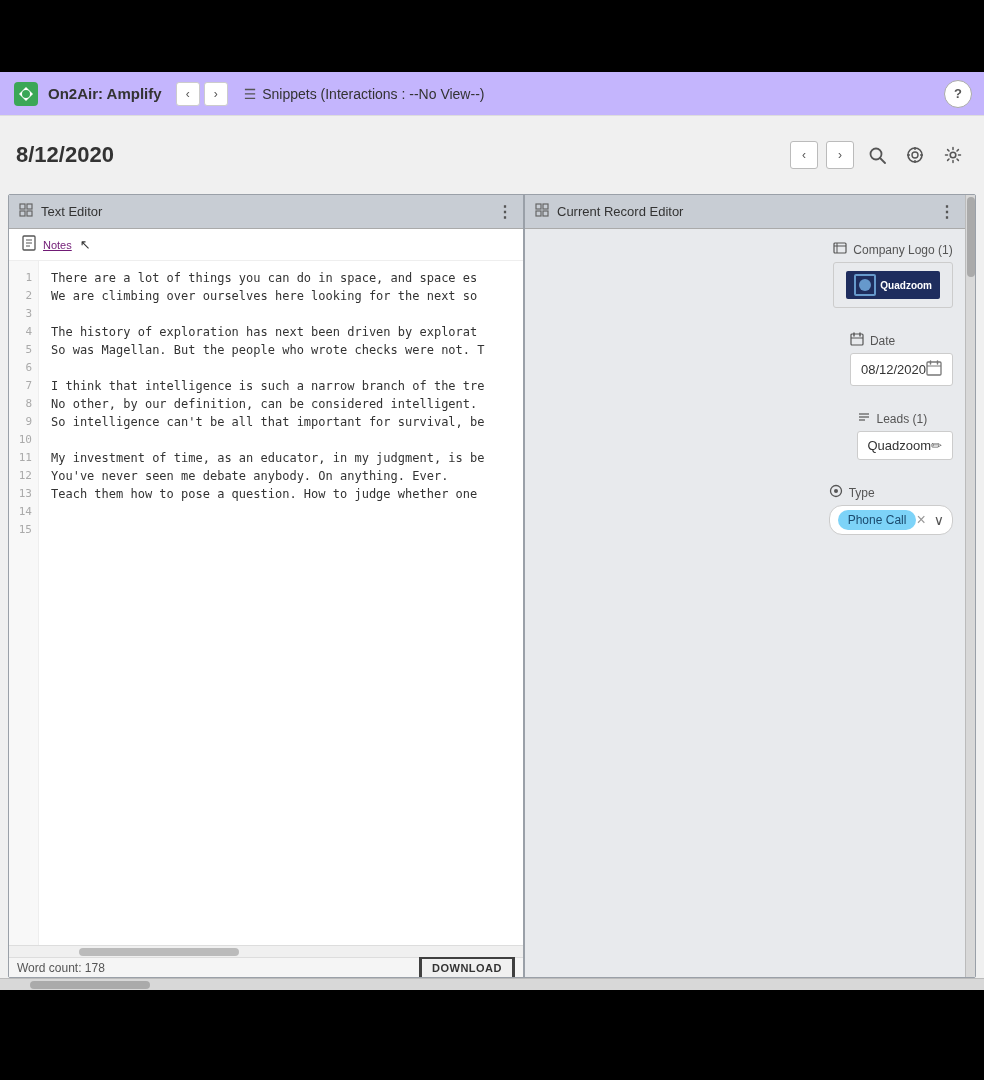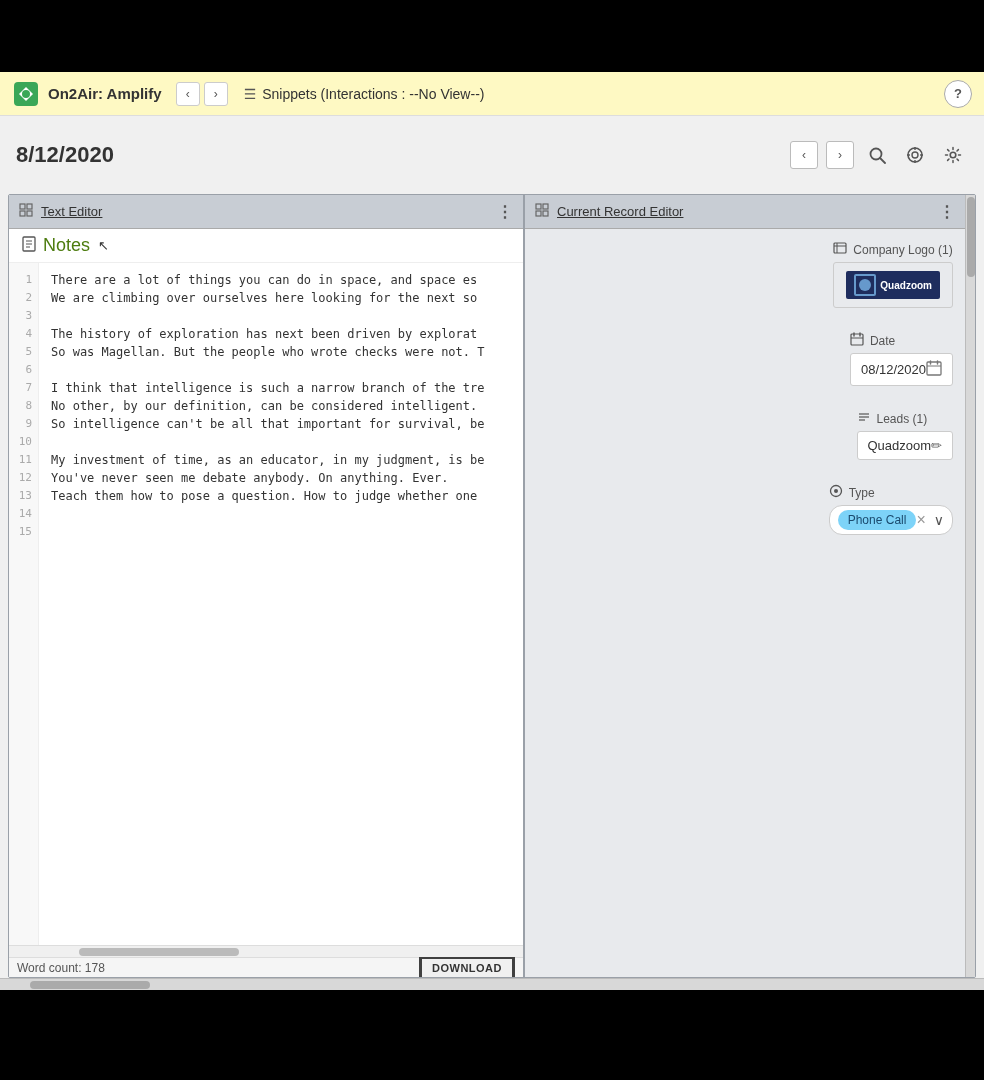--- a/index.html
+++ b/index.html
@@ -29,21 +29,21 @@
     .app-container {
       flex: 1;
       background: #f0f0f0;
       display: flex;
       flex-direction: column;
       overflow: hidden;
     }
 
     
     .header {
-      background: #fef9c3;
+      background: #c4b5fd;
       border-bottom: 1px solid #ddd;
       padding: 0 12px;
       height: 44px;
       display: flex;
       align-items: center;
       gap: 10px;
       flex-shrink: 0;
     }
 
     .logo {
@@ -216,21 +216,20 @@
 
     .panel-expand-icon {
       color: #555;
       font-size: 13px;
     }
 
     .panel-title {
       font-size: 13px;
       color: #333;
       font-weight: 500;
-      text-decoration: underline;
     }
 
     .panel-menu-btn {
       cursor: pointer;
       color: #555;
       font-size: 16px;
       font-weight: bold;
     }
 
     
@@ -243,22 +242,23 @@
       border-bottom: 1px solid #eee;
       flex-shrink: 0;
     }
 
     .notes-icon {
       font-size: 14px;
       color: #555;
     }
 
     .notes-label {
-      font-size: 18px;
-      color: #4d7c0f;
+      font-size: 11px;
+      color: #701a75;
+      text-decoration: underline;
     }
 
     
     .text-editor-content {
       flex: 1;
       overflow: auto;
       background: #fff;
     }
 
     .line-numbers-content {

